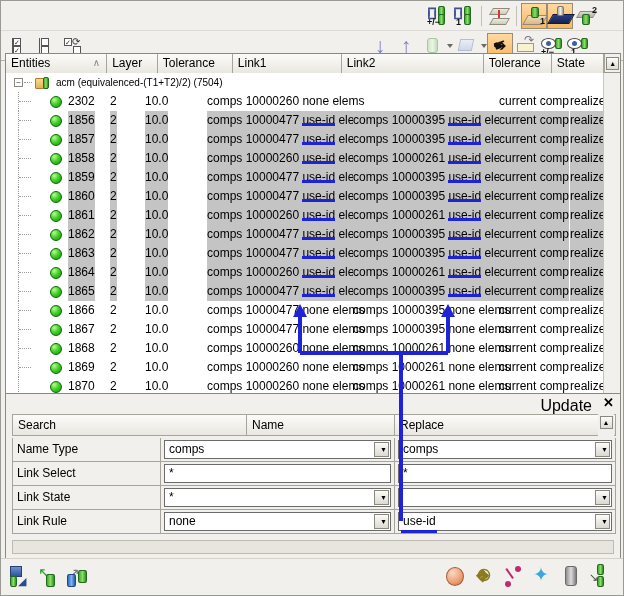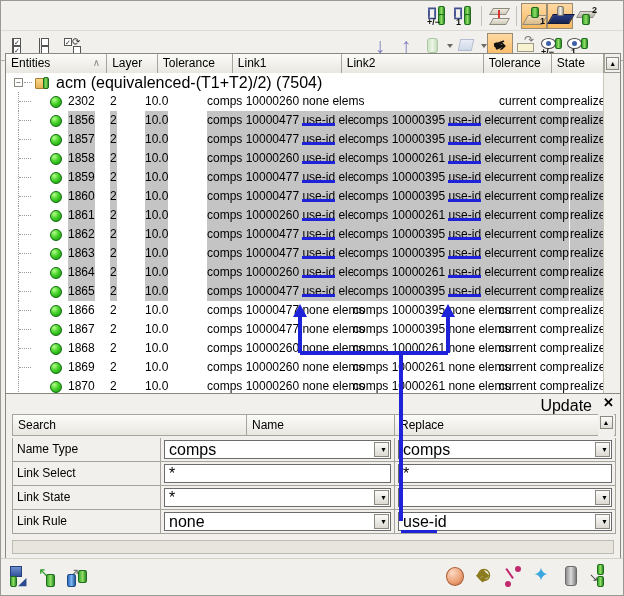--- a/index.html
+++ b/index.html
@@ -49,21 +49,21 @@
   .rows{position:absolute;left:0;top:19px;right:16px;bottom:0;overflow:hidden;background:#fff;}
   .vscroll{position:absolute;right:0;top:19px;width:16px;bottom:0;background:#f1f0ec;border-left:1px solid #c8c5bd;}
   .vscroll .dn{position:absolute;bottom:1px;left:1px;width:13px;height:13px;background:linear-gradient(#fbfbf9,#dedbd3);border:1px solid #8b8880;display:flex;align-items:center;justify-content:center;font-size:7px;box-sizing:border-box;}
 
   .rootrow{height:19px;display:flex;align-items:center;padding-left:8px;}
   .expander{width:9px;height:9px;border:1px solid #8b8880;background:#fff;font-size:8px;line-height:7px;text-align:center;color:#333;box-sizing:border-box;}
   .dots{width:8px;border-top:1px dotted #999;margin:0 1px;height:1px;}
   .folder{width:17px;height:14px;position:relative;margin:0 4px 0 2px;}
   .folder .fb{position:absolute;left:0;top:2px;width:13px;height:11px;background:linear-gradient(#f9d88a,#e5b253);border:1px solid #a8802f;border-radius:1px;box-sizing:border-box;}
   .folder .fc{position:absolute;left:8px;top:1px;width:6px;height:12px;background:linear-gradient(90deg,#3ea832,#8ede63,#2e8b28);border:1px solid #1f6b1c;border-radius:2px;box-sizing:border-box;}
-  .roottext{font-size:16px;}
+  .roottext{font-size:10px;}
 
   .row{height:19px;position:relative;display:flex;align-items:center;white-space:nowrap;}
   .guide{position:absolute;left:12px;top:0;bottom:0;width:1px;border-left:1px dotted #9b9b9b;}
   .elbow{position:absolute;left:13px;top:9px;width:12px;height:1px;border-top:1px dotted #9b9b9b;}
   .bullet{position:absolute;left:44px;top:4px;width:12px;height:12px;border-radius:50%;
           background:radial-gradient(circle at 32% 28%, #b6ff8c 0%, #46d22a 45%, #128f0c 100%);
           border:1px solid #0c6b08;box-sizing:border-box;}
   .cell{position:absolute;top:0;height:19px;line-height:19px;font-size:12px;}
   .hl{background:#c4c4c4;}
   .cell.c-id{left:62px;}
@@ -84,21 +84,21 @@
   .grid{position:absolute;left:6px;top:20px;width:604px;}
   .grow{display:flex;height:24px;box-sizing:border-box;}
   .gh{height:22px;line-height:21px;box-sizing:border-box;background:linear-gradient(#fbfbf9,#e9e7e0);border:1px solid #a7a49c;border-right:none;padding-left:5px;font-size:12px;}
   .gh.last{border-right:1px solid #a7a49c;}
   .gc{box-sizing:border-box;border:1px solid #a7a49c;border-top:none;border-right:none;background:#f1f0ec;line-height:22px;padding-left:4px;font-size:12px;overflow:hidden;}
   .w-name{width:148px;}
   .w-search{width:234px;}
   .w-rep{width:222px;}
   .fieldwrap{padding:2px 3px;box-sizing:border-box;}
   .fld{position:relative;height:19px;background:#fff;border:1px solid #6b6b6b;box-sizing:border-box;display:flex;align-items:center;}
-  .fld span{padding-left:4px;font-size:16px;line-height:17px;}
+  .fld span{padding-left:4px;font-size:12px;line-height:17px;}
   .fld .dd{position:absolute;right:1px;top:1px;width:15px;height:15px;background:linear-gradient(#fbfbf9,#dcd9d1);border:1px solid #8b8880;display:flex;align-items:center;justify-content:center;font-size:7px;box-sizing:border-box;}
   .ulmark:after{content:"";position:absolute;left:2px;width:36px;bottom:-3px;height:3px;background:#1e22d8;}
   .gscroll{position:absolute;right:6px;top:20px;width:16px;height:22px;background:#f1f0ec;}
   .gscroll .up{width:13px;height:13px;margin:2px auto;background:linear-gradient(#fbfbf9,#dedbd3);border:1px solid #8b8880;display:flex;align-items:center;justify-content:center;font-size:7px;box-sizing:border-box;}
   .uphscroll{position:absolute;left:6px;right:6px;bottom:4px;height:14px;background:#e7e5de;border:1px solid #bdbab2;box-sizing:border-box;}
 
   
   .statusbar{position:absolute;left:0;right:0;bottom:0;height:36px;background:#f1f0ec;border-top:1px solid #d5d2ca;}
   .sbicons{position:absolute;top:5px;display:flex;align-items:center;gap:7px;}
   .gic{width:22px;height:24px;position:relative;}

